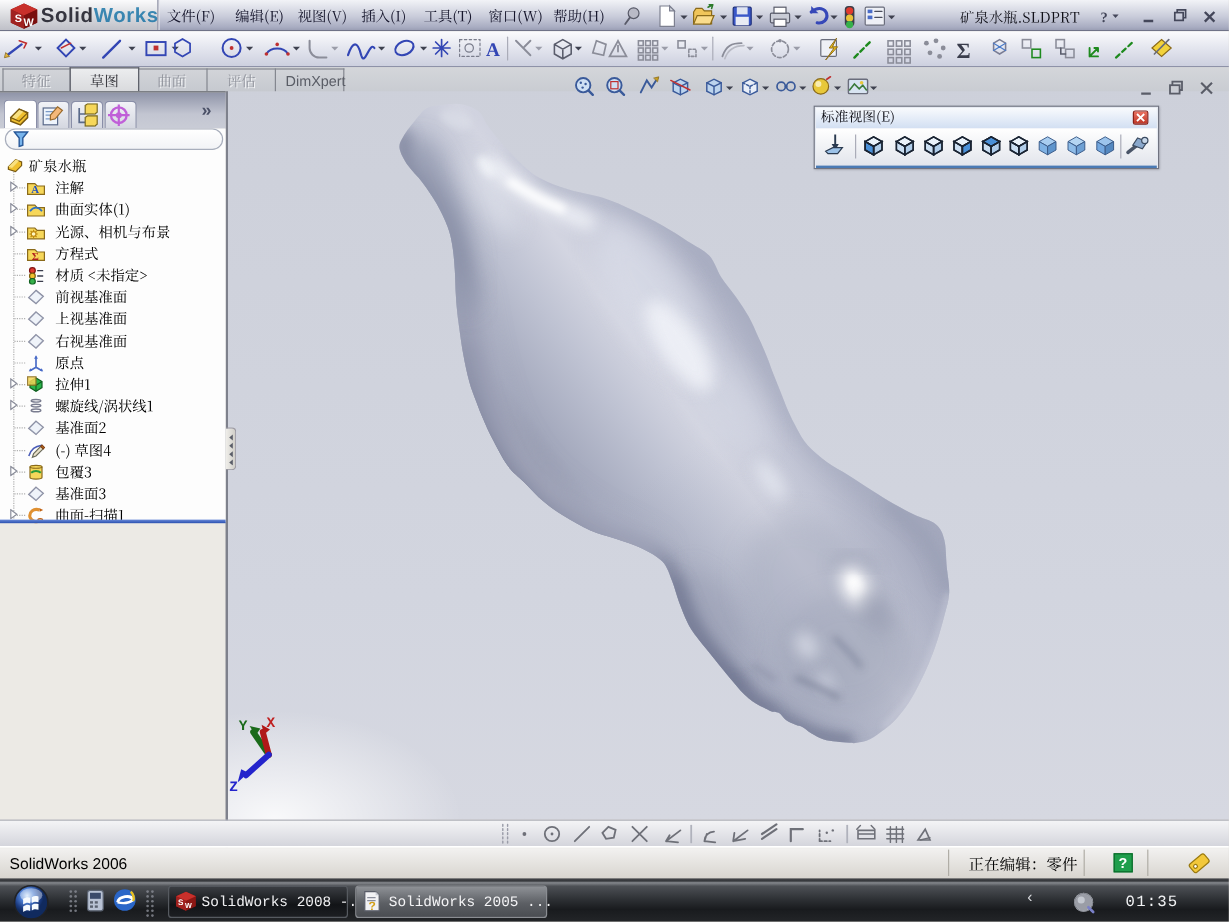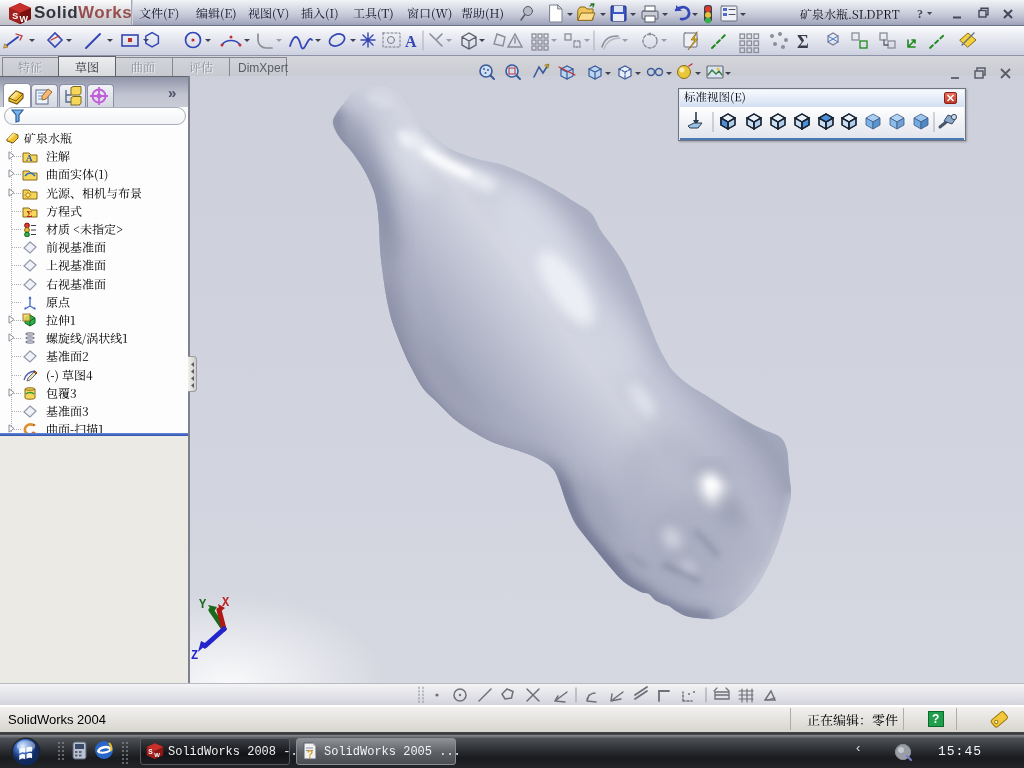--- a/index.html
+++ b/index.html
@@ -10,21 +10,21 @@
 <div class="abs" style="left:131px;top:0;width:2px;height:25px;background:linear-gradient(90deg,#8d90a3,#e8e9ef)"></div>
 </div>
 <svg class="abs" style="left:8px;top:2px" width="24" height="23" viewBox="0 0 24 23">
 <polygon points="12,1 23,6 23,17 12,22 1,17 1,6" fill="#8c1714"></polygon>
 <polygon points="12,1 23,6 12,11 1,6" fill="#c8302b"></polygon>
 <polygon points="1,6 12,11 12,22 1,17" fill="#a02220"></polygon>
 <polygon points="12,11 23,6 23,17 12,22" fill="#7a100f"></polygon>
 <text x="4.2" y="16.5" font-size="9" font-weight="bold" fill="#fff" font-family="Liberation Sans">S</text>
 <text x="11.5" y="19.5" font-size="9" font-weight="bold" fill="#fff" font-family="Liberation Sans">W</text>
 </svg>
-<div class="abs" style="left:34px;top:3px;font-size:17px;letter-spacing:.5px;color:#35353f"><b>Solid</b><span style="color:#7f1d1d;font-weight:bold;opacity:.75">Works</span></div>
+<div class="abs" style="left:34px;top:3px;font-size:17px;letter-spacing:.5px;color:#35353f"><b>Solid</b><span style="color:#0369a1;font-weight:bold;opacity:.75">Works</span></div>
 <div style="position:absolute;left:139px;top:4.2px;width:40px;height:17px">
       <svg width="40" height="17" viewBox="0 0 40 17" style="position:absolute;left:0;top:0px;overflow:visible">
         <path d="M4.9 3.8 4.8 3.9C5.4 4.4 6.1 5.3 6.3 6C7.2 6.6 7.8 4.7 4.9 3.8ZM8.4 6.7C8 8.4 7.2 9.9 6.1 11.2C4.8 10 3.8 8.6 3.3 6.7ZM10.4 5.6 9.7 6.4H0.6L0.7 6.7H3C3.5 8.8 4.4 10.4 5.6 11.7C4.3 12.9 2.6 13.9 0.5 14.6L0.6 14.8C2.9 14.2 4.7 13.3 6 12.2C7.3 13.3 8.8 14.2 10.7 14.7C10.8 14.3 11.2 14.1 11.6 14.1L11.6 13.9C9.7 13.5 8 12.7 6.6 11.7C8 10.3 8.9 8.7 9.4 6.7H11.2C11.3 6.7 11.4 6.7 11.5 6.5C11.1 6.1 10.4 5.6 10.4 5.6Z M19.1 3.9V6.5H17.3C17.5 6 17.7 5.5 17.9 5C18.1 5 18.3 4.9 18.3 4.8L17.1 4.4C16.8 6.2 16.1 7.9 15.4 9.1L15.6 9.2C16.2 8.6 16.7 7.8 17.1 6.9H19.1V9.8H15.4L15.5 10.2H19.1V14.7H19.3C19.6 14.7 19.9 14.6 19.9 14.4V10.2H23.3C23.5 10.2 23.6 10.1 23.6 10C23.2 9.6 22.6 9.1 22.6 9.1L22 9.8H19.9V6.9H23C23.1 6.9 23.2 6.8 23.3 6.7C22.9 6.3 22.2 5.8 22.2 5.8L21.7 6.5H19.9V4.4C20.2 4.3 20.3 4.2 20.4 4ZM15.1 3.8C14.5 6 13.4 8.3 12.4 9.8L12.6 9.9C13.1 9.4 13.6 8.7 14.1 8V14.7H14.2C14.5 14.7 14.8 14.5 14.9 14.5V7.3C15.1 7.3 15.2 7.2 15.2 7.1L14.7 6.9C15.1 6.1 15.5 5.3 15.8 4.4C16.1 4.4 16.2 4.3 16.3 4.2Z M26 10.2C26 7.9 26.4 6.4 28 4.2L27.8 4C26 5.8 25.1 7.8 25.1 10.2C25.1 12.6 26 14.5 27.8 16.4L28 16.2C26.4 14 26 12.4 26 10.2Z M35 7.2H35.5L35.4 5.1H29V5.4L30.2 5.5C30.3 6.7 30.3 7.9 30.3 9.1V9.8C30.3 11 30.3 12.2 30.2 13.3L29 13.5V13.8H32.7V13.5L31.3 13.3C31.3 12.2 31.3 11 31.3 9.6H33.5L33.6 10.9H34V7.9H33.6L33.5 9.2H31.3C31.3 7.9 31.3 6.7 31.3 5.5H34.6Z M38.4 10.2C38.4 12.4 37.9 14 36.3 16.2L36.5 16.4C38.3 14.5 39.2 12.6 39.2 10.2C39.2 7.8 38.3 5.8 36.5 4L36.3 4.2C37.8 6.4 38.4 7.9 38.4 10.2Z" fill="#16162c"></path>
       </svg>
     </div>
 <div style="position:absolute;left:196px;top:4.2px;width:41px;height:17px">
       <svg width="41" height="17" viewBox="0 0 41 17" style="position:absolute;left:0;top:0px;overflow:visible">
         <path d="M0.5 12.9 1 14C1.2 13.9 1.2 13.8 1.3 13.7C2.5 13 3.4 12.5 4.1 12.1L4 11.9C2.6 12.4 1.2 12.8 0.5 12.9ZM3.5 4.3 2.4 3.8C2.1 4.8 1.3 6.5 0.6 7.3C0.6 7.3 0.3 7.4 0.3 7.4L0.8 8.4C0.9 8.4 0.9 8.3 1 8.2C1.5 8.1 2.1 7.9 2.5 7.8C2 8.7 1.3 9.7 0.8 10.2C0.7 10.3 0.5 10.3 0.5 10.3L1 11.4C1 11.3 1.1 11.3 1.2 11.1C2.4 10.8 3.5 10.4 4.1 10.1L4.1 10C3 10.1 1.9 10.2 1.2 10.3C2.3 9.3 3.4 7.8 4 6.7C4.3 6.8 4.4 6.7 4.5 6.6L3.4 6C3.2 6.4 3 6.9 2.7 7.4C2.1 7.4 1.4 7.4 1 7.4C1.8 6.6 2.6 5.4 3.1 4.5C3.3 4.6 3.4 4.5 3.5 4.3ZM6.2 11.2V9.5H7.2V11.2ZM7.8 14V11.6H8.7V13.7H8.8C9.1 13.7 9.3 13.6 9.3 13.5V11.6H10.3V13.7C10.3 13.8 10.3 13.9 10.1 13.9C9.9 13.9 9.3 13.8 9.3 13.8V14.1C9.6 14.1 9.8 14.2 9.9 14.3C10 14.4 10.1 14.6 10.1 14.7C10.9 14.7 11 14.4 11 13.8V9.6C11.2 9.6 11.4 9.5 11.4 9.4L10.5 8.7L10.2 9.2H6.3L5.5 8.8V14.7H5.6C5.9 14.7 6.2 14.5 6.2 14.5V11.6H7.2V14.2H7.3C7.6 14.2 7.8 14 7.8 14ZM4.6 5.2V8.3C4.6 10.5 4.5 12.8 3.2 14.6L3.3 14.8C5.2 12.9 5.3 10.3 5.3 8.2V7.7H10.1V8.2H10.2C10.4 8.2 10.8 8.1 10.8 8V5.8C11 5.7 11.2 5.7 11.2 5.6L10.4 4.9L10 5.3H8.1C8.6 5.2 8.7 4.2 7.1 3.7L6.9 3.7C7.3 4.1 7.7 4.7 7.7 5.2C7.8 5.3 7.9 5.3 8 5.3H5.5L4.6 5ZM5.3 7.3V5.7H10.1V7.3ZM10.3 11.2H9.3V9.5H10.3ZM8.7 11.2H7.8V9.5H8.7Z M15.3 4.2 14.2 3.8C14.1 4.3 13.9 5.1 13.7 5.9H12.3L12.4 6.3H13.6C13.3 7.2 13.1 8.2 12.8 8.9C12.6 9 12.4 9.1 12.3 9.1L13.1 9.8L13.5 9.4H14.7V11.4C13.7 11.7 12.9 11.9 12.4 12L13 13C13.1 12.9 13.2 12.8 13.3 12.7L14.7 12.1V14.7H14.8C15.2 14.7 15.4 14.6 15.4 14.5V11.8L17.2 11L17.2 10.8L15.4 11.3V9.4H16.8C17 9.4 17.1 9.3 17.1 9.2C16.8 8.9 16.3 8.5 16.3 8.5L15.8 9H15.4V7.4C15.7 7.4 15.8 7.3 15.8 7.1L14.7 7V9H13.5C13.8 8.3 14.1 7.2 14.3 6.3H16.8C17 6.3 17.1 6.2 17.1 6.1C16.8 5.7 16.2 5.3 16.2 5.3L15.6 5.9H14.4C14.6 5.3 14.7 4.8 14.8 4.4C15.1 4.4 15.2 4.3 15.3 4.2ZM22.4 6.9 21.9 7.6H16.4L16.5 7.9H17.6V12.9L16.2 13.1L16.3 13.4L21.3 12.7V14.8H21.4C21.9 14.8 22.1 14.6 22.1 14.5V12.6L23.4 12.5C23.5 12.5 23.7 12.4 23.7 12.3C23.4 11.9 22.8 11.4 22.8 11.4L22.3 12.3L22.1 12.3V7.9H23.1C23.3 7.9 23.4 7.9 23.4 7.8C23.1 7.4 22.4 6.9 22.4 6.9ZM21.3 12.4 18.3 12.8V11.2H21.3ZM21.3 7.9V9.2H18.3V7.9ZM21.3 10.9H18.3V9.6H21.3ZM18.3 6.2V4.7H21.4V6.2ZM17.6 4V7.1H17.7C18.1 7.1 18.3 7 18.3 6.9V6.6H21.4V7H21.5C21.9 7 22.2 6.9 22.2 6.8V4.8C22.4 4.7 22.5 4.7 22.6 4.6L21.8 3.9L21.4 4.4H18.4Z M26 10.2C26 7.9 26.4 6.4 28 4.2L27.8 4C26 5.8 25.1 7.8 25.1 10.2C25.1 12.6 26 14.5 27.8 16.4L28 16.2C26.4 14 26 12.4 26 10.2Z M34.9 7.2H35.5L35.4 5.1H29V5.4L30.2 5.5C30.3 6.7 30.3 7.9 30.3 9.1V9.8C30.3 11 30.3 12.2 30.2 13.3L29 13.5V13.8H35.6L35.7 11.6H35.2L34.8 13.4H31.3C31.3 12.2 31.3 11 31.3 9.6H33.4L33.6 10.8H34V7.9H33.6L33.4 9.2H31.3C31.3 7.9 31.3 6.7 31.3 5.5H34.6Z M38.6 10.2C38.6 12.4 38.1 14 36.6 16.2L36.8 16.4C38.6 14.5 39.5 12.6 39.5 10.2C39.5 7.8 38.6 5.8 36.8 4L36.6 4.2C38.1 6.4 38.6 7.9 38.6 10.2Z" fill="#16162c"></path>
       </svg>
     </div>
@@ -817,21 +817,21 @@
 <path d="M300 7h14v7h-14zM300 10h14" stroke-width="1.3"></path>
         <path d="M299 6l3-3m9 0l3 3" stroke-width="1.2"></path>
 <g stroke-width="1.2">
           <path d="M324 6h14M324 10h14M324 14h14M327 4v13M332 4v13M337 4v13"></path>
         </g>
 <path d="M350 15l6-9 4 9z" stroke-width="1.4"></path>
         <path d="M352 15l8-2" stroke-width="1.1"></path>
 </g>
     </svg>
 <div class="abs" style="left:0;top:706px;width:1024px;height:26px;background:linear-gradient(#f2f1f0,#d8d5cf);border-top:1px solid #fff"></div>
-<div class="abs" style="left:8px;top:712px;font-size:13px;color:#000">SolidWorks 2004</div>
+<div class="abs" style="left:8px;top:712px;font-size:13px;color:#000">SolidWorks 2006</div>
 <div class="abs" style="left:790px;top:708px;width:1px;height:22px;background:#b0ada6"></div>
     <div class="abs" style="left:903px;top:708px;width:1px;height:22px;background:#b0ada6"></div>
     <div class="abs" style="left:956px;top:708px;width:1px;height:22px;background:#b0ada6"></div>
 <div style="position:absolute;left:807px;top:710.0px;width:91px;height:19px">
       <svg width="91" height="19" viewBox="0 0 91 19" style="position:absolute;left:0;top:0px;overflow:visible">
         <path d="M2.5 8.4V15H0.5L0.7 15.3H12.2C12.3 15.3 12.5 15.3 12.5 15.1C12 14.7 11.2 14.1 11.2 14.1L10.6 15H7V10.2H11C11.2 10.2 11.4 10.1 11.4 9.9C10.9 9.5 10.2 8.9 10.2 8.9L9.5 9.8H7V5.6H11.7C11.9 5.6 12 5.6 12 5.4C11.6 5 10.8 4.4 10.8 4.4L10.1 5.3H1.1L1.2 5.6H6.2V15H3.4V8.9C3.8 8.8 3.9 8.7 3.9 8.5Z M24.1 5.8 23.4 6.6H18.5C18.8 5.9 19.1 5.3 19.3 4.7C19.6 4.7 19.8 4.6 19.8 4.4L18.4 4.1C18.2 4.9 17.9 5.7 17.5 6.6H13.8L13.9 7H17.4C16.5 8.8 15.2 10.6 13.5 11.9L13.6 12.1C14.4 11.6 15.2 11 15.9 10.3V16H16C16.3 16 16.7 15.8 16.7 15.7V9.8C16.9 9.8 17.1 9.7 17.1 9.6L16.7 9.4C17.3 8.6 17.9 7.8 18.3 7H24.9C25.1 7 25.2 6.9 25.2 6.7C24.8 6.3 24.1 5.8 24.1 5.8ZM23.5 9.8 22.9 10.5H21.4V8C21.7 8 21.8 7.9 21.8 7.7L20.5 7.6V10.5H17.8L17.9 10.9H20.5V14.9H17.1L17.2 15.3H25.1C25.3 15.3 25.4 15.2 25.4 15.1C25 14.7 24.3 14.1 24.3 14.1L23.7 14.9H21.4V10.9H24.2C24.4 10.9 24.5 10.9 24.5 10.7C24.1 10.3 23.5 9.8 23.5 9.8Z M26.5 14 27.1 15.1C27.2 15.1 27.3 15 27.4 14.8C28.7 14.1 29.7 13.5 30.4 13.1L30.4 12.9C28.8 13.4 27.3 13.8 26.5 14ZM29.8 4.7 28.6 4.1C28.2 5.2 27.4 7.1 26.7 7.9C26.6 7.9 26.4 8 26.4 8L26.8 9.1C26.9 9.1 27 9 27.1 8.9C27.7 8.7 28.2 8.6 28.7 8.5C28.1 9.5 27.4 10.5 26.9 11.1C26.8 11.1 26.5 11.2 26.5 11.2L27 12.3C27.1 12.3 27.2 12.2 27.3 12.1C28.6 11.7 29.8 11.2 30.5 11L30.4 10.8C29.3 10.9 28.1 11.1 27.3 11.2C28.5 10.1 29.7 8.4 30.4 7.3C30.6 7.3 30.8 7.2 30.9 7.1L29.7 6.5C29.5 6.9 29.3 7.4 29 8C28.2 8 27.6 8.1 27.1 8.1C27.9 7.2 28.8 5.9 29.3 4.9C29.6 4.9 29.7 4.8 29.8 4.7ZM32.7 12.2V10.3H33.8V12.2ZM34.4 15.1V12.6H35.5V14.9H35.5C35.9 14.9 36.1 14.7 36.1 14.6V12.6H37.2V14.8C37.2 15 37.1 15.1 37 15.1C36.8 15.1 36.1 15 36.1 15V15.2C36.5 15.3 36.6 15.4 36.8 15.5C36.9 15.6 36.9 15.8 36.9 16C37.8 15.9 37.9 15.5 37.9 14.9V10.4C38.1 10.4 38.3 10.3 38.4 10.2L37.4 9.5L37 9.9H32.9L32 9.5V15.9H32.1C32.4 15.9 32.7 15.7 32.7 15.7V12.6H33.8V15.4H33.9C34.2 15.4 34.4 15.2 34.4 15.1ZM31 5.7V8.9C31 11.3 30.8 13.8 29.4 15.9L29.6 16C31.6 14 31.8 11.1 31.8 8.9V8.3H36.9V8.9H37C37.3 8.9 37.7 8.7 37.7 8.7V6.2C37.9 6.2 38.1 6.1 38.2 6L37.2 5.4L36.8 5.8H34.8C35.3 5.7 35.5 4.5 33.7 4L33.5 4.1C33.9 4.4 34.3 5.1 34.4 5.7C34.5 5.7 34.6 5.8 34.6 5.8H31.9L31 5.4ZM31.8 7.9V6.2H36.9V7.9ZM37.2 12.2H36.1V10.3H37.2ZM35.5 12.2H34.4V10.3H35.5Z M42.5 4.5 41.4 4.1C41.2 4.7 41.1 5.5 40.8 6.4H39.4L39.5 6.8H40.7C40.5 7.8 40.2 8.9 39.9 9.6C39.7 9.7 39.5 9.8 39.3 9.9L40.2 10.6L40.7 10.2H41.9V12.4C40.9 12.7 40 12.9 39.5 13L40.1 14.1C40.2 14 40.3 13.9 40.4 13.8L41.9 13.1V16H42C42.4 16 42.7 15.8 42.7 15.7V12.8L44.7 11.9L44.6 11.7L42.7 12.2V10.2H44.2C44.4 10.2 44.5 10.1 44.6 10C44.2 9.6 43.6 9.2 43.6 9.2L43.1 9.8H42.7V8C43 8 43.1 7.9 43.2 7.7L42 7.6V9.8H40.7C40.9 9 41.2 7.8 41.5 6.8H44.2C44.4 6.8 44.5 6.7 44.6 6.6C44.2 6.2 43.5 5.7 43.5 5.7L43 6.4H41.6C41.8 5.8 42 5.2 42 4.7C42.4 4.8 42.5 4.6 42.5 4.5ZM50.3 7.5 49.8 8.2H43.8L43.9 8.6H45V13.9L43.5 14.1L43.7 14.5L49.1 13.8V16H49.2C49.7 16 49.9 15.8 49.9 15.7V13.7L51.4 13.5C51.5 13.5 51.6 13.4 51.6 13.3C51.3 12.9 50.7 12.4 50.7 12.4L50.2 13.3L49.9 13.3V8.6H51C51.2 8.6 51.3 8.5 51.4 8.4C51 8 50.3 7.5 50.3 7.5ZM49.1 13.4 45.9 13.8V12.2H49.1ZM49.1 8.6V10H45.9V8.6ZM49.1 11.8H45.9V10.4H49.1ZM45.8 6.7V5.1H49.2V6.7ZM45 4.3V7.7H45.1C45.6 7.7 45.8 7.6 45.8 7.5V7.1H49.2V7.6H49.3C49.7 7.6 50 7.4 50 7.4V5.1C50.3 5.1 50.4 5 50.5 5L49.6 4.2L49.2 4.7H46Z M55 14.5C55.5 14.5 55.8 14.2 55.8 13.7C55.8 13.3 55.5 12.9 55 12.9C54.5 12.9 54.2 13.3 54.2 13.7C54.2 14.2 54.5 14.5 55 14.5ZM55 9.3C55.5 9.3 55.8 8.9 55.8 8.5C55.8 8.1 55.5 7.7 55 7.7C54.5 7.7 54.2 8.1 54.2 8.5C54.2 8.9 54.5 9.3 55 9.3Z M70.7 10.5 70.6 10.6C71 11 71.4 11.6 71.6 12C72.3 12.5 73 11.2 70.7 10.5ZM75.2 8.7H72.5V9.1H75.2ZM75 7.6H72.5V8H75ZM70.3 8.7H67.5V9.1H70.3ZM70.3 7.6H67.7V8H70.3ZM69 13.8 68.9 14C70.2 14.4 72 15.3 72.9 16C73.6 16.1 73.7 15.1 72.2 14.5C73 13.9 74.2 13.2 74.8 12.8C75.1 12.8 75.3 12.8 75.4 12.7L74.5 11.7L73.9 12.3H67.6L67.7 12.7H73.6C73.1 13.2 72.4 13.8 71.9 14.3C71.2 14.1 70.2 13.9 69 13.8ZM71.5 9.7C72.7 11 74.7 11.9 76.7 12.3C76.8 11.9 77.1 11.7 77.5 11.6L77.5 11.4C75.6 11.3 73 10.6 71.8 9.5C72.1 9.5 72.3 9.5 72.4 9.3L71.2 8.7C70.1 9.9 67.8 11.5 65.6 12.3L65.7 12.5C68 11.9 70.1 10.8 71.5 9.7ZM66.8 5.8 66.6 5.8C66.7 6.6 66.4 7.3 66 7.6C65.7 7.7 65.5 7.9 65.7 8.2C65.8 8.5 66.2 8.5 66.5 8.3C66.9 8.1 67.1 7.5 67.1 6.7H71V8.7H71.1C71.6 8.7 71.9 8.5 71.9 8.4V6.7H76.1C76 7.1 75.8 7.7 75.6 8.1L75.8 8.2C76.2 7.9 76.8 7.3 77.1 6.8C77.3 6.8 77.5 6.8 77.6 6.7L76.6 5.8L76.1 6.3H71.9V5.2H76C76.2 5.2 76.3 5.1 76.4 5C75.9 4.6 75.2 4.1 75.2 4.1L74.6 4.8H66.8L67 5.2H71V6.3H67C67 6.2 66.9 6 66.8 5.8Z M85.7 4.2V7.1H83.7C84 6.6 84.2 6 84.3 5.4C84.6 5.4 84.8 5.3 84.8 5.2L83.5 4.8C83.2 6.7 82.5 8.6 81.7 9.9L81.9 10C82.5 9.3 83.1 8.5 83.6 7.5H85.7V10.6H81.7L81.8 11H85.7V16H85.9C86.2 16 86.6 15.8 86.6 15.6V11H90.2C90.4 11 90.5 11 90.6 10.8C90.2 10.4 89.5 9.9 89.5 9.9L88.8 10.6H86.6V7.5H89.9C90.1 7.5 90.2 7.4 90.2 7.3C89.8 6.9 89.1 6.3 89.1 6.3L88.5 7.1H86.6V4.7C86.9 4.7 87 4.5 87.1 4.4ZM81.3 4.1C80.7 6.5 79.5 9 78.4 10.6L78.6 10.7C79.2 10.1 79.7 9.5 80.2 8.7V16H80.4C80.7 16 81.1 15.8 81.1 15.7V7.9C81.3 7.9 81.4 7.8 81.5 7.7L80.9 7.5C81.4 6.6 81.8 5.7 82.1 4.8C82.4 4.8 82.6 4.7 82.6 4.5Z" fill="#000"></path>
       </svg>
     </div>
 <div class="abs" style="left:928px;top:711px;width:16px;height:16px;background:#1f9e4c;border:1px solid #0a6a2a"></div>
     <div class="abs" style="left:932px;top:712px;font-size:12px;font-weight:bold;color:#fff">?</div>
@@ -919,13 +919,13 @@
       <text x="5" y="16" font-size="10" font-weight="bold" fill="#d4a018">?</text>
     </svg>
 <div class="abs" style="left:324px;top:745px;font-size:12px;color:#f4f4f6;font-family:'Liberation Mono',monospace">SolidWorks 2005 ...</div>
 <div class="abs" style="left:856px;top:740px;font-size:13px;color:#d8dade">‹</div>
 <svg class="abs" style="left:894px;top:743px" width="20" height="19" viewBox="0 0 20 19">
       <circle cx="9" cy="9" r="7.5" fill="#9a9da6" stroke="#c8ccd4" stroke-width="1"></circle>
       <circle cx="9" cy="9" r="7.5" fill="none" stroke="#5a5d66" stroke-width=".6"></circle>
       <circle cx="7" cy="7" r="3" fill="#c4c8d0"></circle>
       <path d="M13 13l4 4" stroke="#7a80c8" stroke-width="2.2" stroke-linecap="round"></path>
     </svg>
-<div class="abs" style="left:938px;top:744px;font-size:13px;color:#f2f3f5;font-family:'Liberation Mono',monospace;letter-spacing:1px">15:45</div>
+<div class="abs" style="left:938px;top:744px;font-size:13px;color:#f2f3f5;font-family:'Liberation Mono',monospace;letter-spacing:1px">01:35</div>
 </div>
 </body></html>

